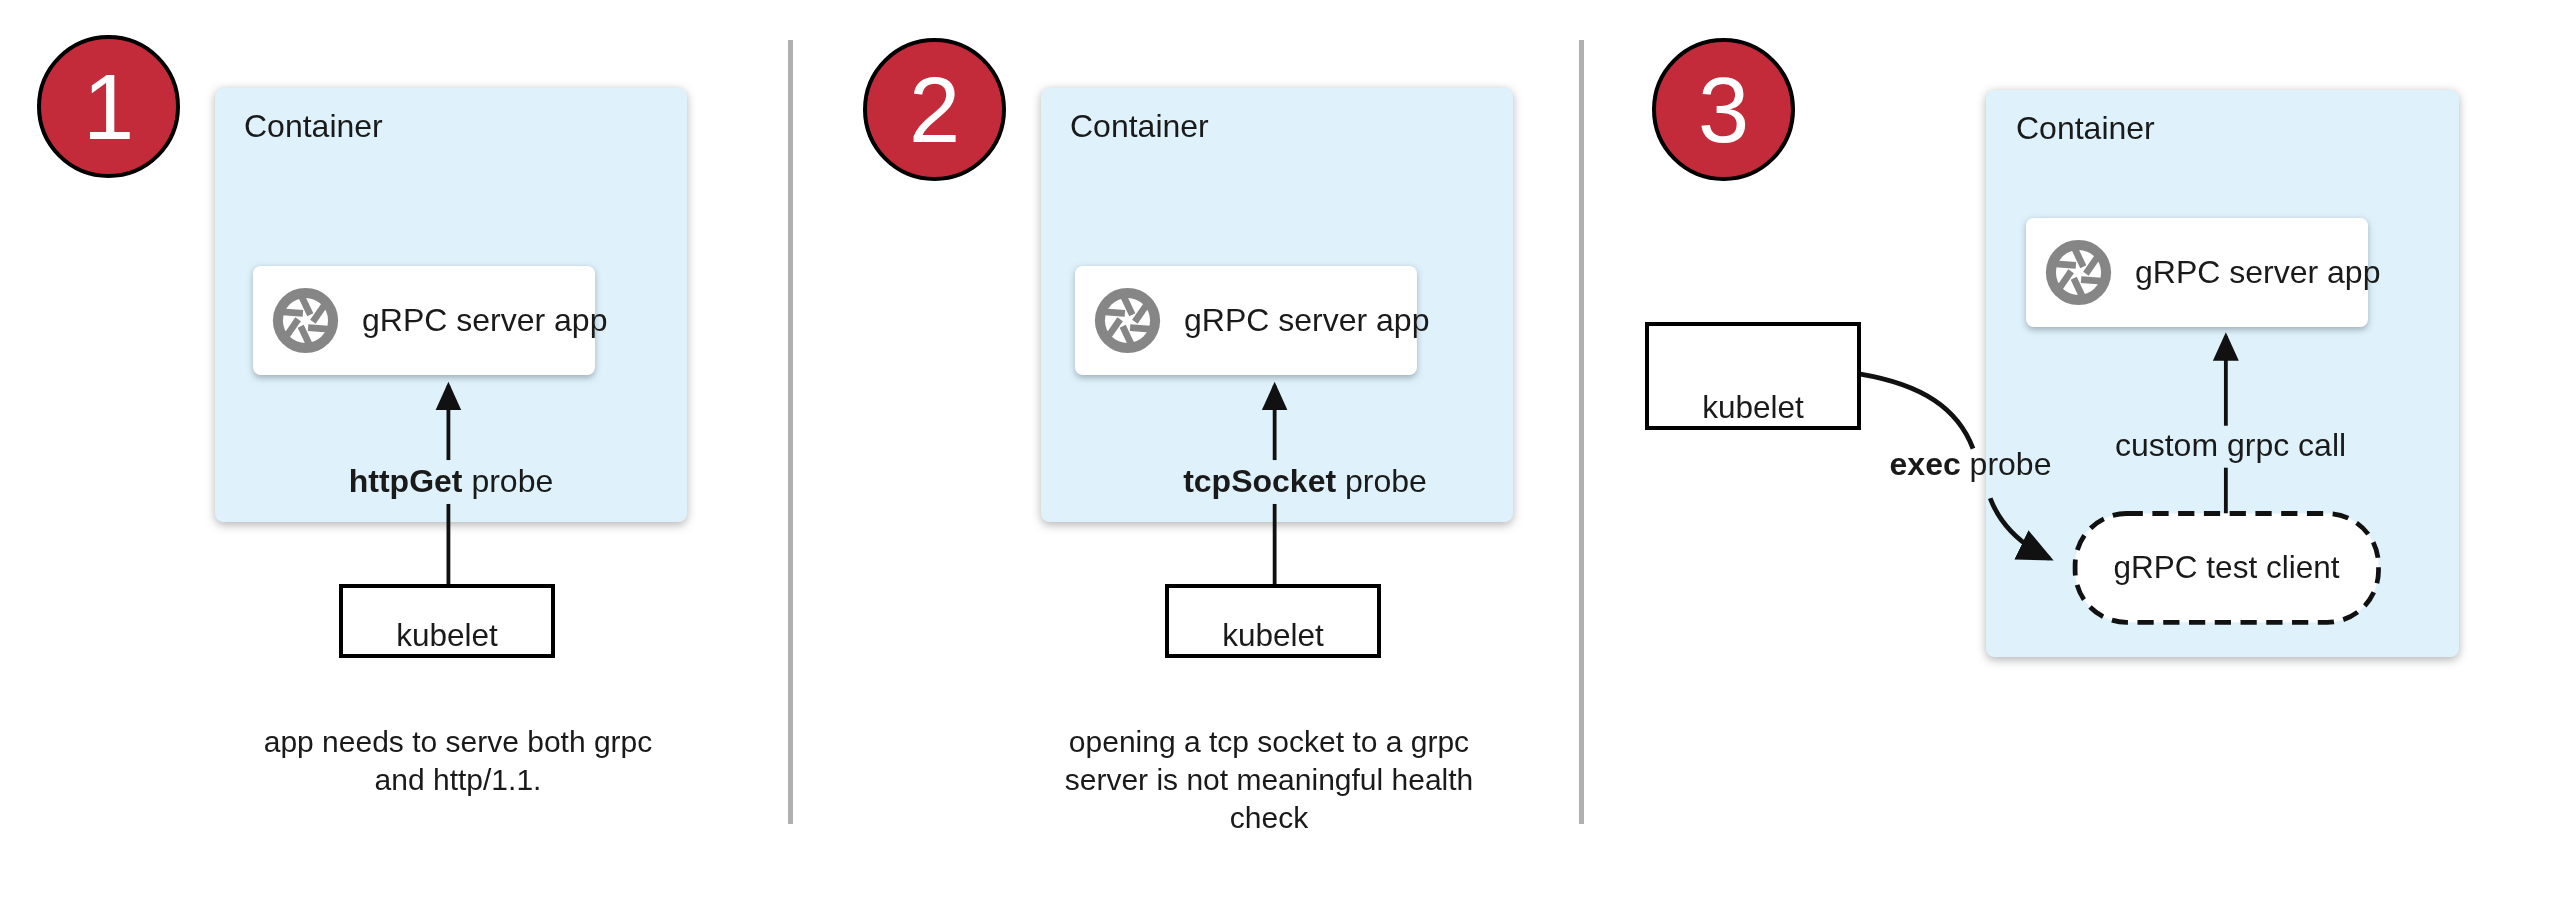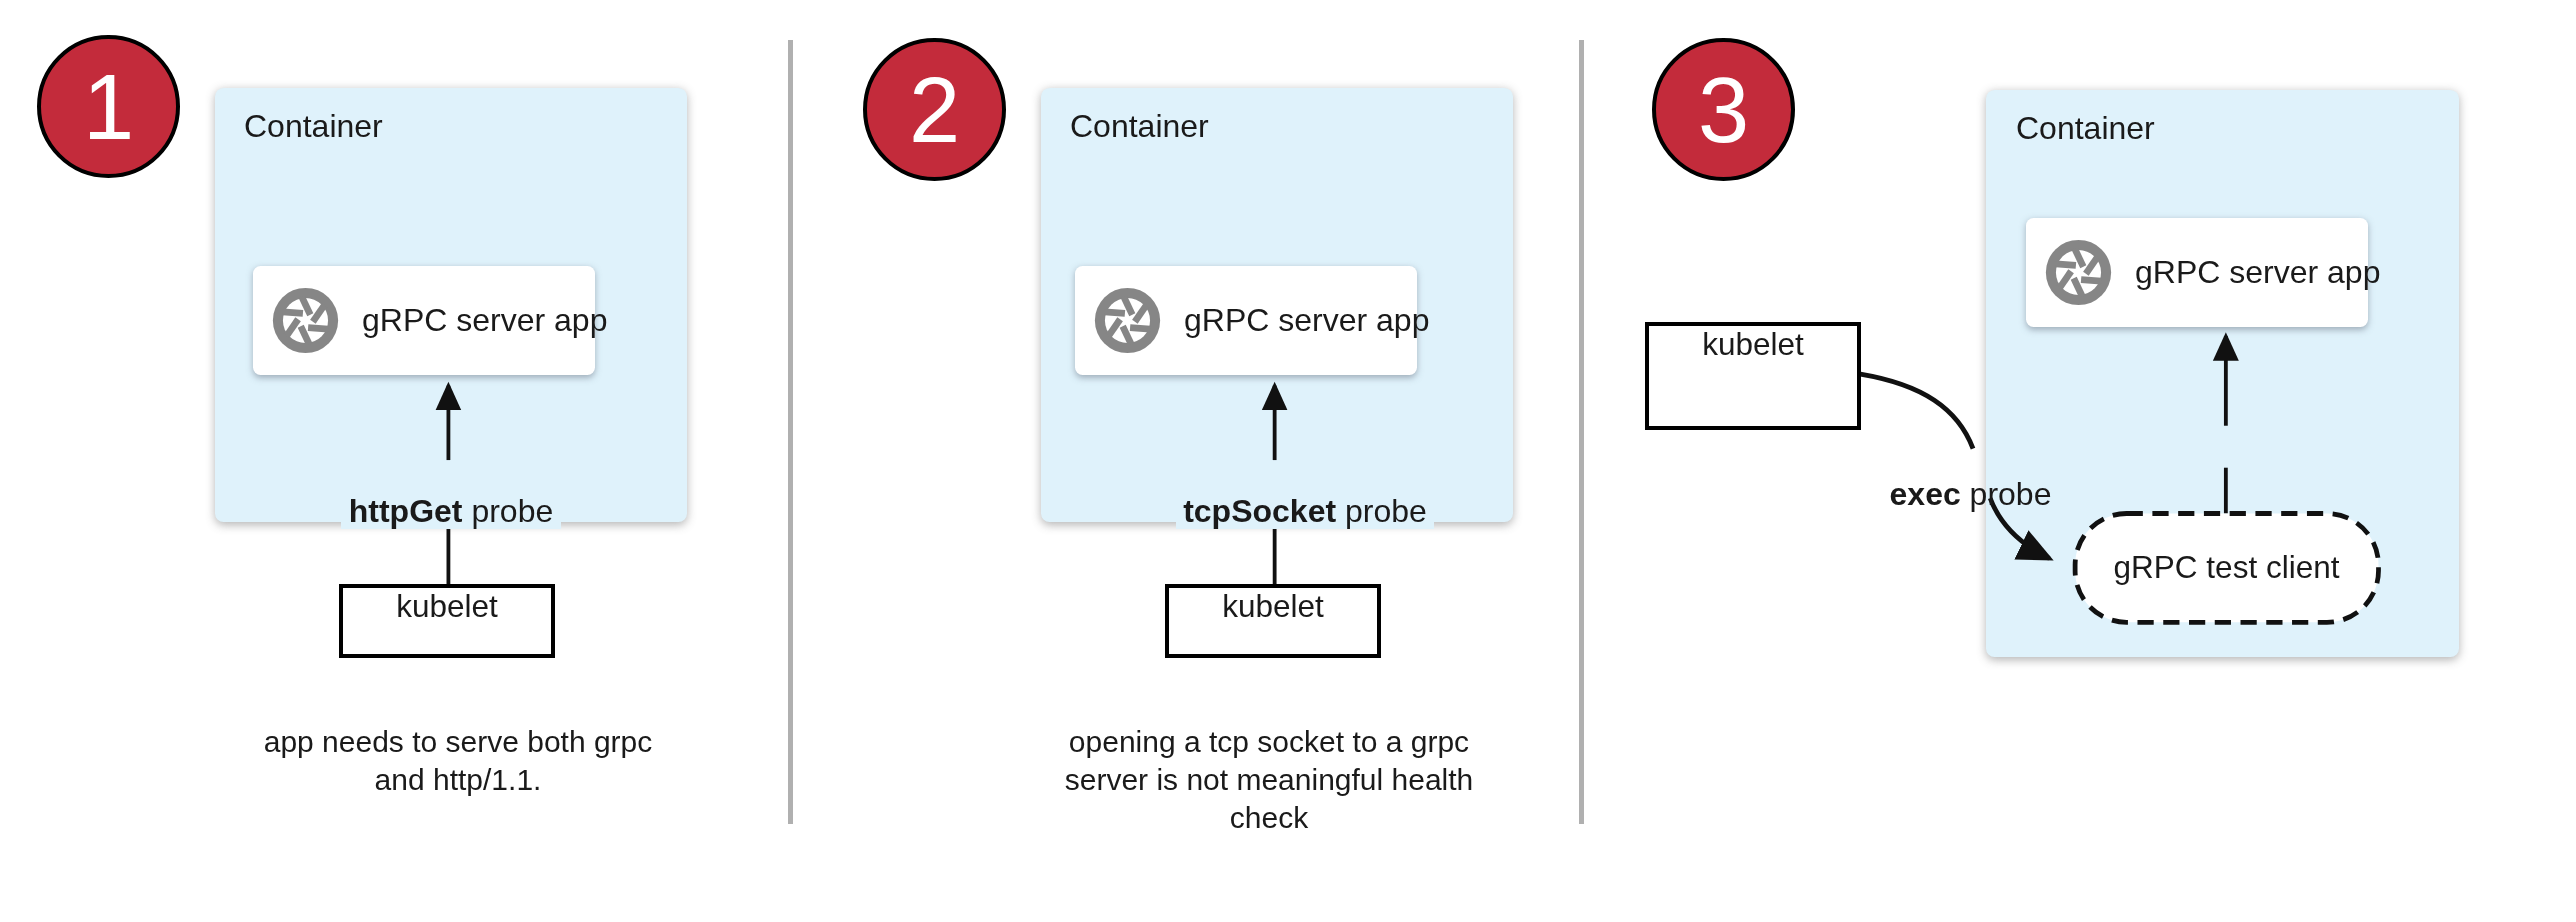--- a/index.html
+++ b/index.html
@@ -19,27 +19,27 @@
   }
   .container-label{position:absolute;font-size:32px;line-height:38px;}
   .app-box{
     position:absolute;width:342px;height:109px;background:#fff;border-radius:7.6px;
     box-shadow:0 2.9px 6.7px rgba(100,110,125,.5);
     display:flex;align-items:center;z-index:3;
   }
   .app-box .icon{margin-left:17px;flex:0 0 auto;display:block;}
   .app-box .app-label{margin-left:21px;font-size:32px;white-space:nowrap;}
   .probe-label{
-    position:absolute;text-align:center;font-size:32px;line-height:38px;z-index:3;white-space:nowrap;margin-top:30px;
+    position:absolute;text-align:center;font-size:32px;line-height:38px;z-index:3;white-space:nowrap;
   }
   .probe-label .mask{background:#dff2fb;padding:0 7.6px;}
   .probe-label b{font-weight:bold;}
   .kubelet-box{
     position:absolute;background:#fff;border:4.8px solid #000;box-sizing:border-box;
-    display:flex;align-items:flex-start;justify-content:center;
+    display:flex;align-items:flex-end;justify-content:center;
     font-size:31.5px;z-index:3;
   }
   .client-label{
     position:absolute;text-align:center;font-size:31.5px;line-height:109px;z-index:3;white-space:nowrap;
   }
   .call-label{
     position:absolute;text-align:center;font-size:32px;line-height:38px;z-index:3;white-space:nowrap;
   }
   .caption{position:absolute;text-align:center;font-size:30px;line-height:38px;z-index:3;}
   .divider{position:absolute;width:4.8px;background:#b0b0b0;z-index:0;}
@@ -151,20 +151,21 @@
   <div class="probe-label" style="left:215px;width:472px;top:462px;">
     <span class="mask"><b>httpGet</b><span> probe</span></span>
   </div>
   <div class="probe-label" style="left:1041px;width:528px;top:462px;">
     <span class="mask"><b>tcpSocket</b><span> probe</span></span>
   </div>
   <div class="probe-label" style="left:1837px;width:267px;top:445px;">
     <span><b>exec</b><span> probe</span></span>
   </div>
 
+  <div class="call-label" style="left:2078px;width:305px;top:426px;">custom grpc call</div>
 
   <div class="kubelet-box" style="left:339px;top:584px;width:216px;height:74px;">
     <span>kubelet</span>
   </div>
   <div class="kubelet-box" style="left:1165px;top:584px;width:216px;height:74px;">
     <span>kubelet</span>
   </div>
   <div class="kubelet-box" style="left:1645px;top:322px;width:216px;height:108px;">
     <span>kubelet</span>
   </div>

